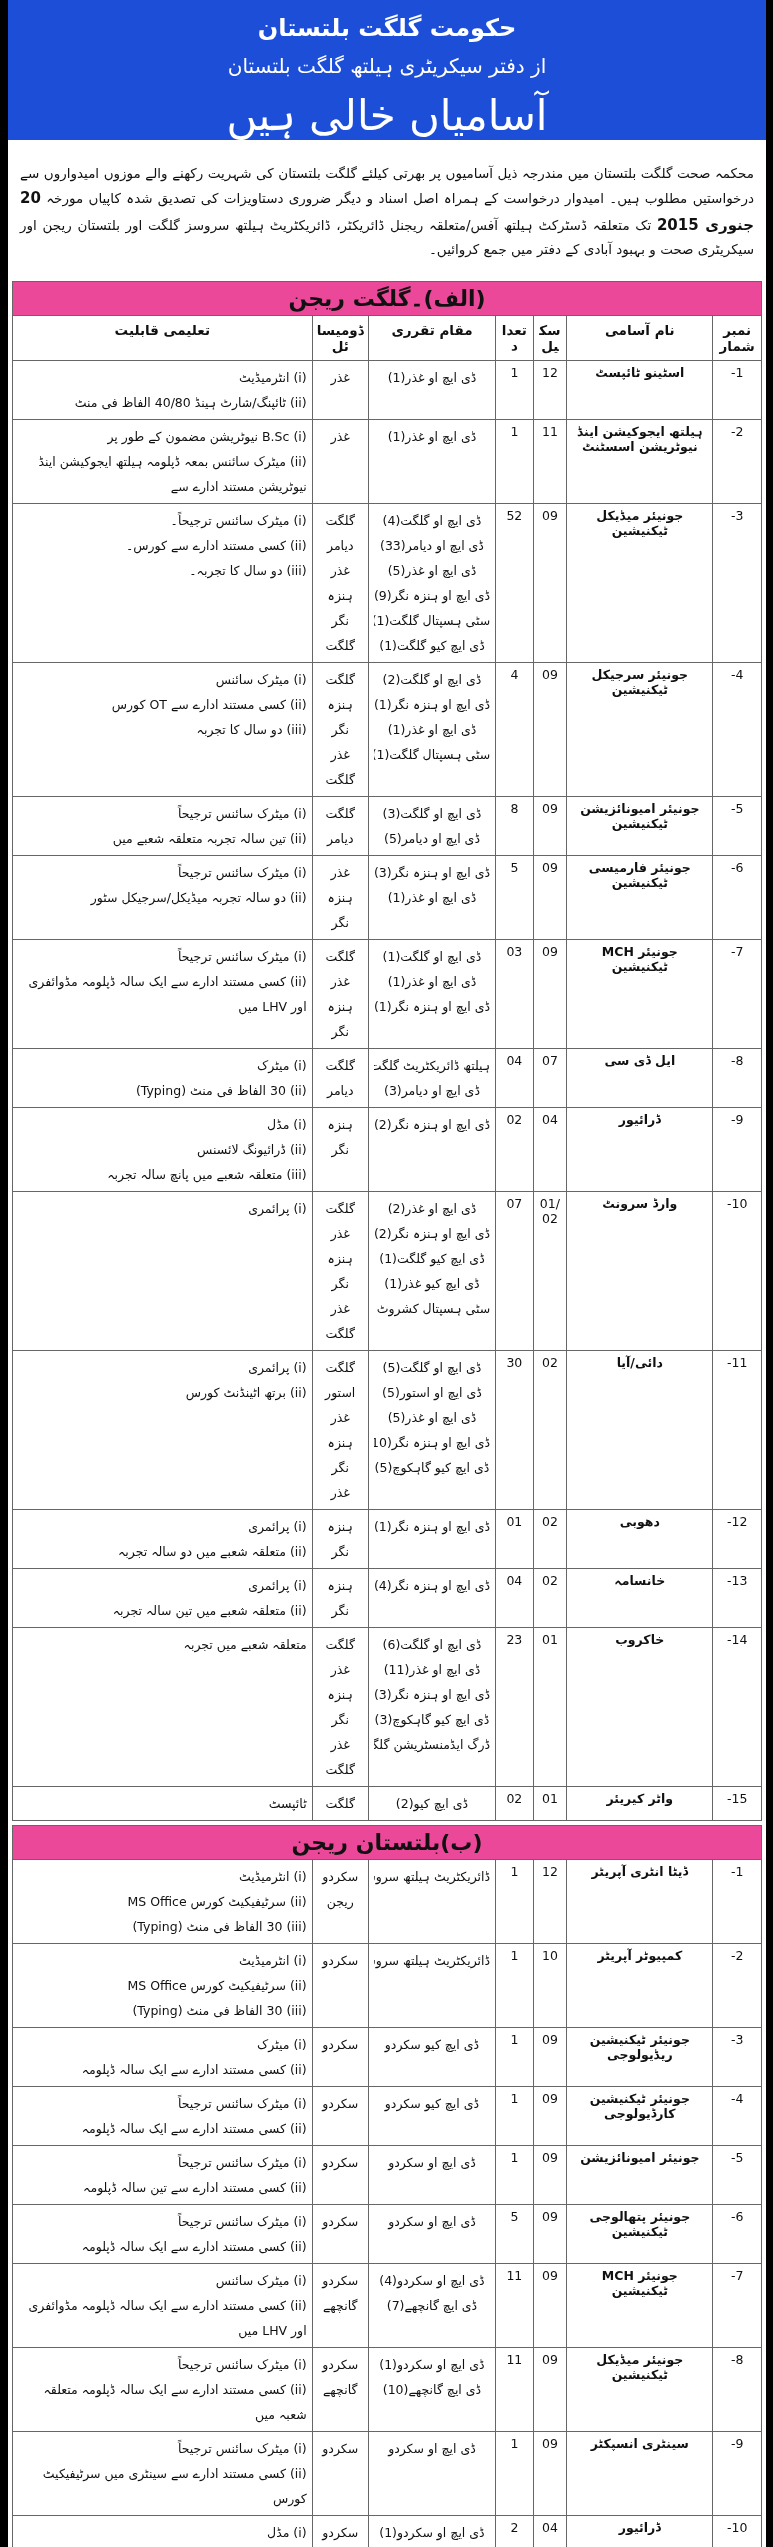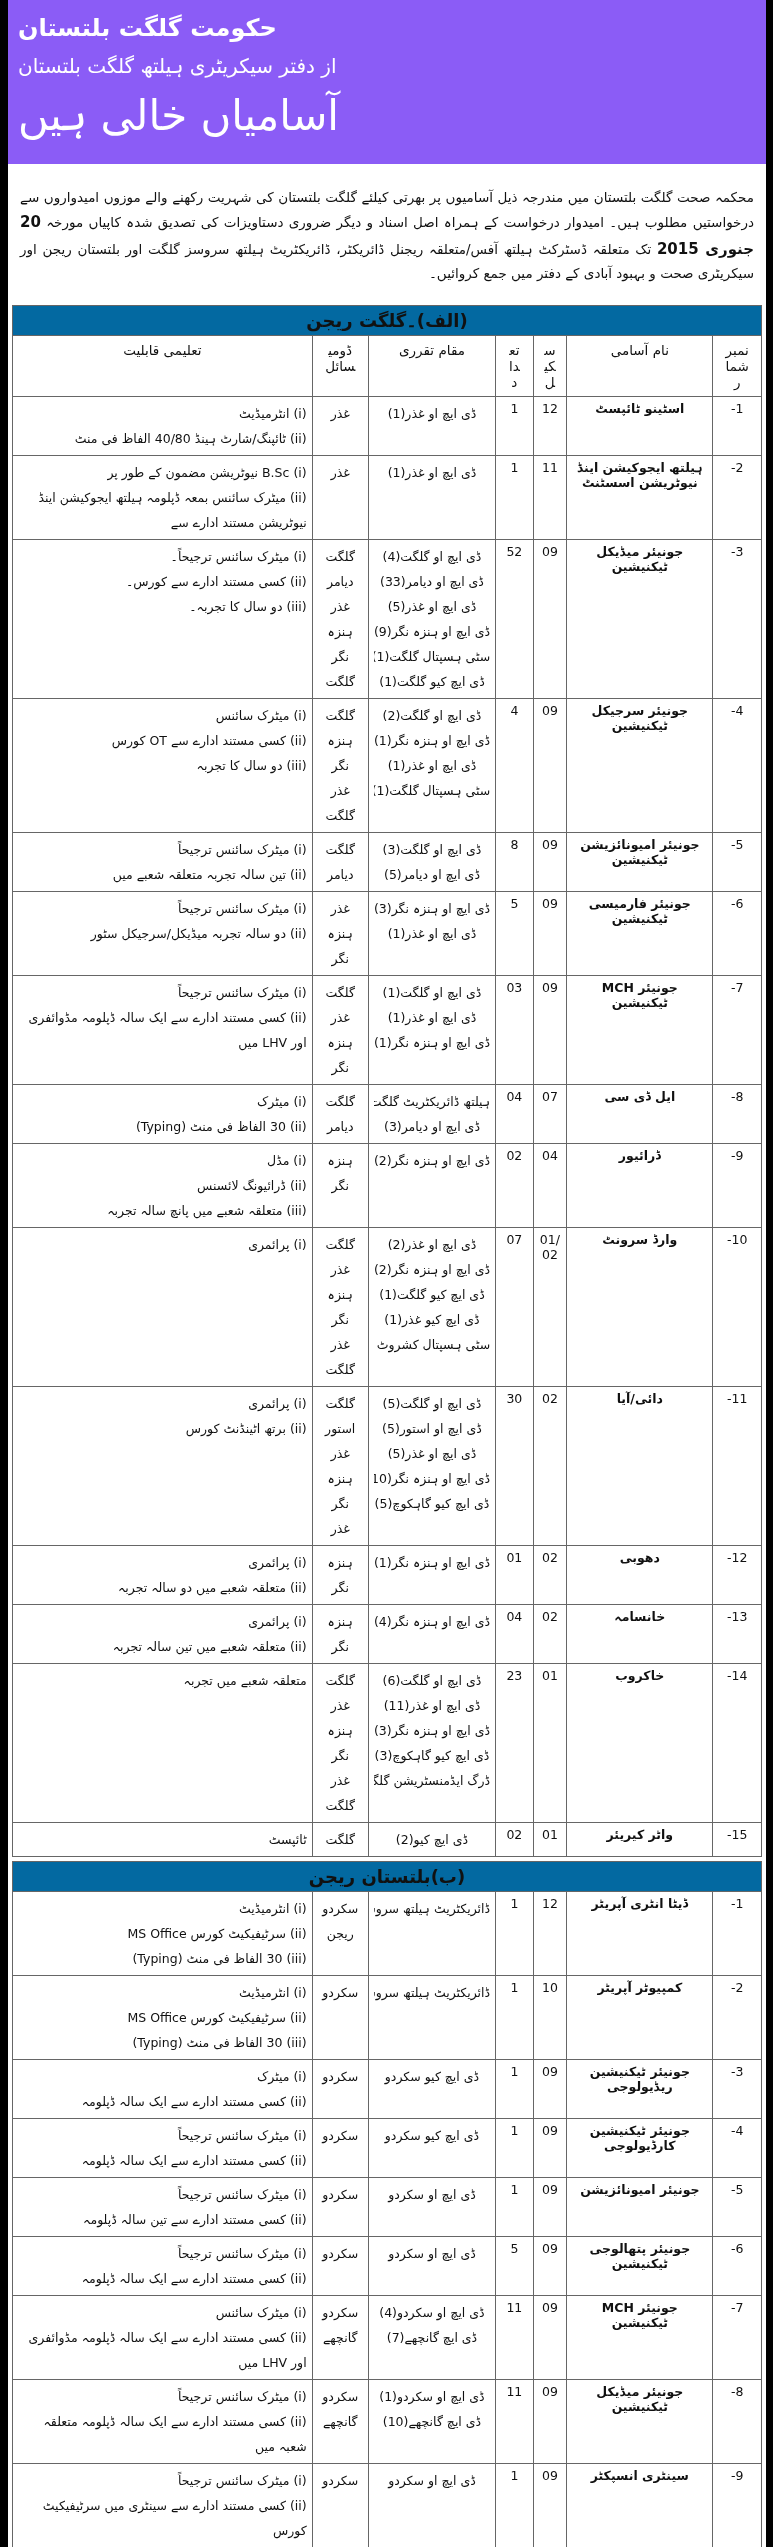--- a/index.html
+++ b/index.html
@@ -1,34 +1,34 @@
 <!DOCTYPE html>
 <html lang="ur" dir="rtl"><head>
 <meta charset="utf-8">
 <style>
   html,body{margin:0;padding:0;background:#e8e8e8;}
   body{font-family:"DejaVu Sans",sans-serif;-webkit-font-smoothing:antialiased;}
   .ad{width:773px;margin:0 auto;background:#fff;color:#111;
       border-left:8px solid #000;border-right:7px solid #000;border-bottom:10px solid #000;
       box-sizing:border-box;}
   
-  .masthead{background:#8b5cf6;color:#fff;text-align:left;padding:14px 10px 24px;}
+  .masthead{background:#1d4ed8;color:#fff;text-align:center;padding:14px 10px 0;}
   .masthead .govt{font-size:24px;font-weight:bold;letter-spacing:.5px;}
   .masthead .office{font-size:20px;margin-top:12px;}
   .masthead .vacancy{font-size:42px;font-weight:normal;margin-top:14px;line-height:1.15;}
   
   .intro{font-size:13.5px;line-height:1.75;text-align:justify;padding:8px 12px 6px;direction:rtl;}
   .intro .date{font-weight:bold;font-size:15px;}
   
   table.jobs{width:calc(100% - 8px);margin:4px 4px 0;border-collapse:collapse;direction:rtl;
              font-size:12.5px;table-layout:fixed;}
   table.jobs th,table.jobs td{border:1px solid #666;padding:4px 5px;vertical-align:top;
              word-wrap:break-word;}
-  th.section{font-size:18px;font-weight:bold;padding:6px 4px;border:1px solid #666;background:#0369a1;}
-  tr.cols th{font-size:13.5px;font-weight:normal;padding:6px 10px;background:#fff;}
+  th.section{font-size:22px;font-weight:bold;padding:6px 4px;border:1px solid #666;background:#ec4899;}
+  tr.cols th{font-size:13.5px;font-weight:bold;padding:6px 4px;background:#fff;}
   td.col-sr{direction:ltr;text-align:center;}
   td.col-name{text-align:center;font-weight:bold;padding-top:7px;}
   td.col-scale,td.col-count{text-align:center;padding-top:7px;}
   td.col-places div{text-align:center;line-height:2.0;white-space:nowrap;overflow:hidden;}
   td.col-domicile div{text-align:center;line-height:2.0;}
   td.col-qualification{text-align:right;}
   td.col-qualification div{line-height:2.0;}
 </style>
 </head>
 <body>

